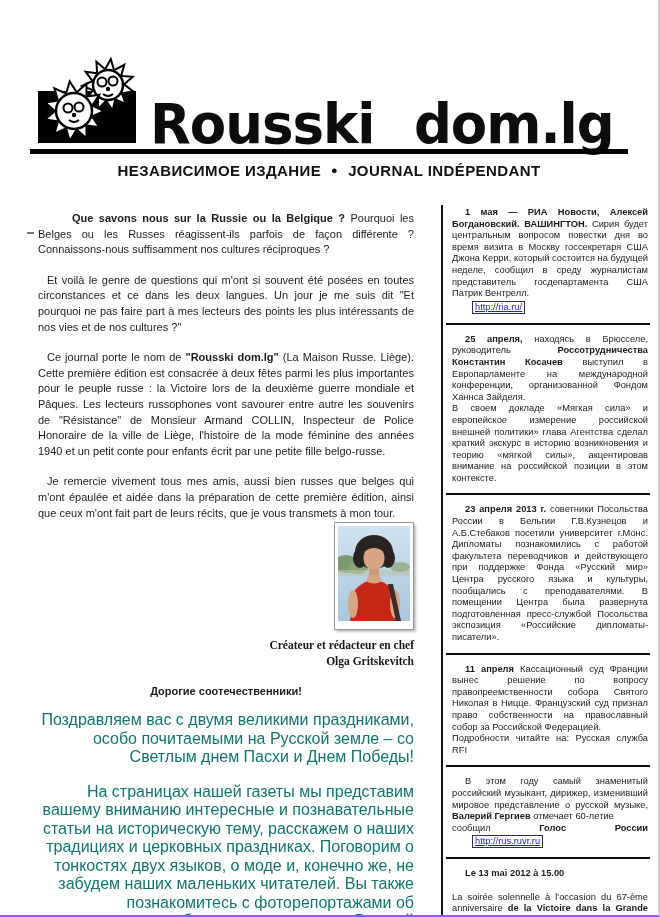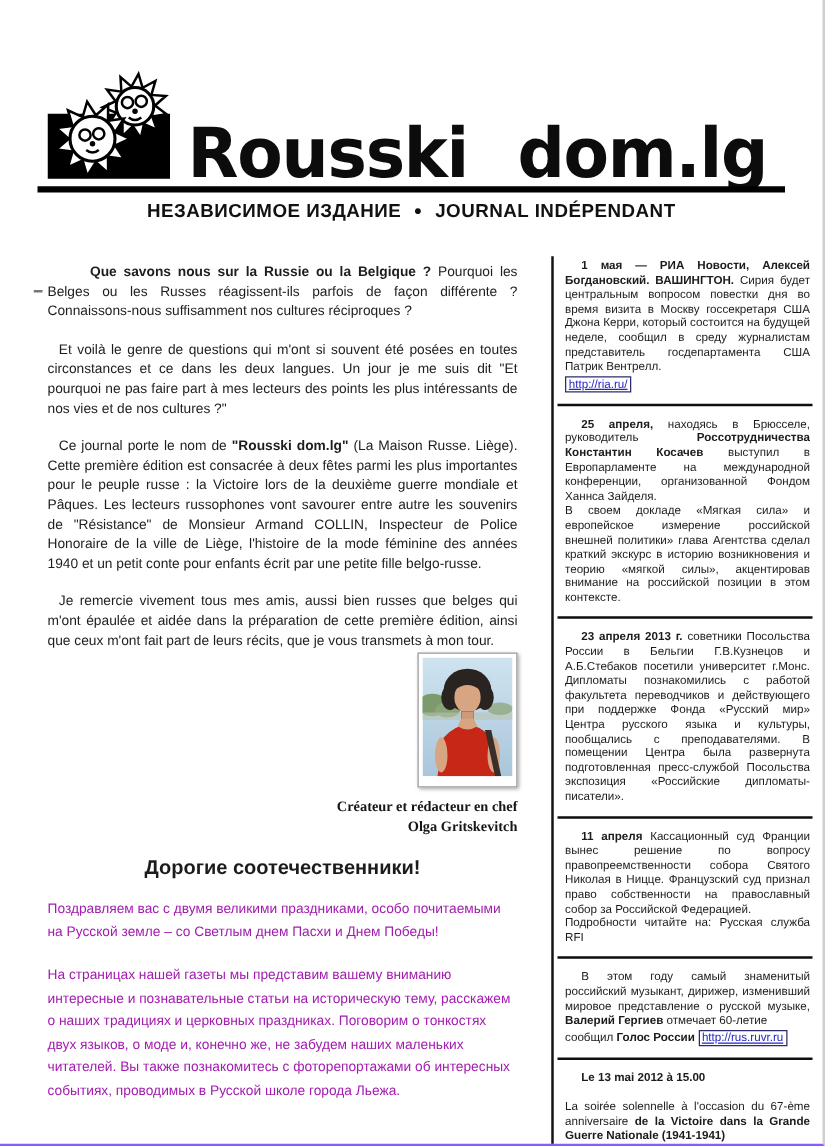--- a/index.html
+++ b/index.html
@@ -31,27 +31,27 @@
   .lp{margin:0 0 15px;font-size:11px;line-height:15.6px;text-align:justify;color:#1d1d1d;}
   .lp.indent-lg{text-indent:34px;}
   .lp.indent-sm{text-indent:9px;}
   .b{font-weight:bold;}
   
   .photo-row{text-align:right;margin:-14px 0 0;padding-right:0;}
   .photo-frame{display:inline-block;background:#fff;border:1px solid #9a9a9a;padding:3px 3px 8px 3px;box-shadow:1.5px 1.5px 3px rgba(0,0,0,.35);}
   .photo-frame svg{display:block;}
   .photo-caption{font-family:"Liberation Serif","DejaVu Serif",serif;font-weight:bold;font-size:11.5px;line-height:16px;text-align:right;margin-top:3px;color:#161616;}
   
-  .greeting{font-weight:bold;font-size:16px;text-align:center;margin:16px 0 14px;}
-  .cp{font-size:11px;line-height:18.5px;text-align:left;margin:0 0 16px;color:#a21caf;}
+  .greeting{font-weight:bold;font-size:11px;text-align:center;margin:16px 0 14px;}
+  .cp{font-size:16px;line-height:18.5px;text-align:right;margin:0 0 16px;color:#0f766e;}
   
   .col-right{position:absolute;left:433px;top:2px;width:204px;}
   .news-item{font-size:9.3px;line-height:11.6px;text-align:justify;text-indent:13px;color:#1b1b1b;margin:0 0 7px;padding:0 2px 0 6px;}
   .item-sep{border:none;border-top:2px solid #0e0e0e;margin:9px 0 9px;}
-  a.link{color:#2424c4;text-decoration:underline;border:1.2px solid #2b2b6e;padding:0 2px;display:inline-block;text-indent:0;line-height:11px;margin-top:1px;}
+  a.link{color:#2424c4;text-decoration:underline;border:1.2px solid #2b2b6e;padding:0 2px;display:inline-block;text-indent:0;line-height:11px;margin-top:1px;margin-left:20px;}
 </style>
 </head>
 <body>
 
 <div class="page">
 
   <div class="masthead">
     <div class="logo-wrap">
       <svg id="logo-svg" width="104" height="92" viewBox="0 0 104 92">
         <rect x="0" y="36" width="98" height="52" fill="#000"></rect>

